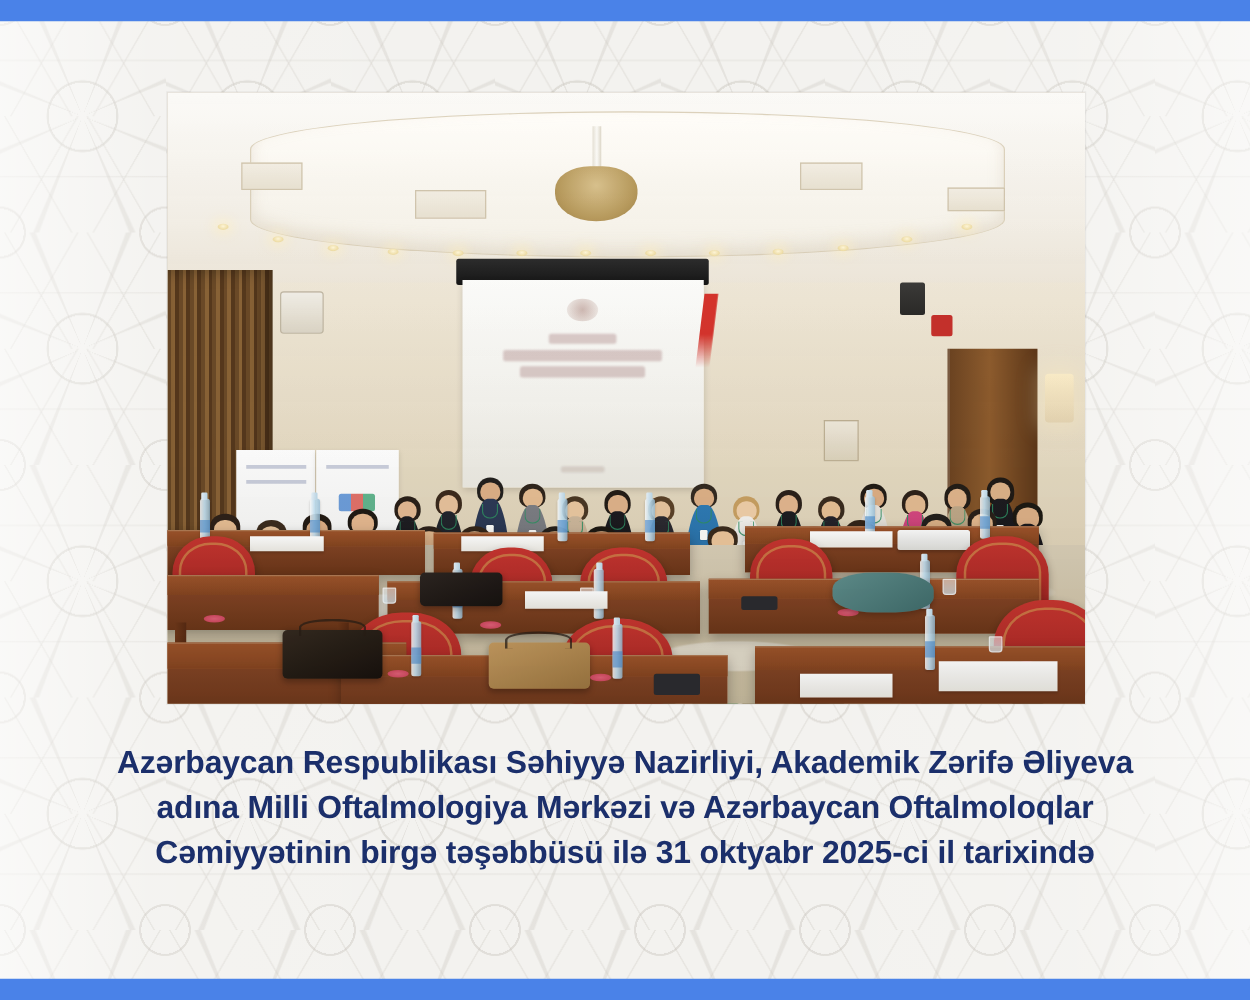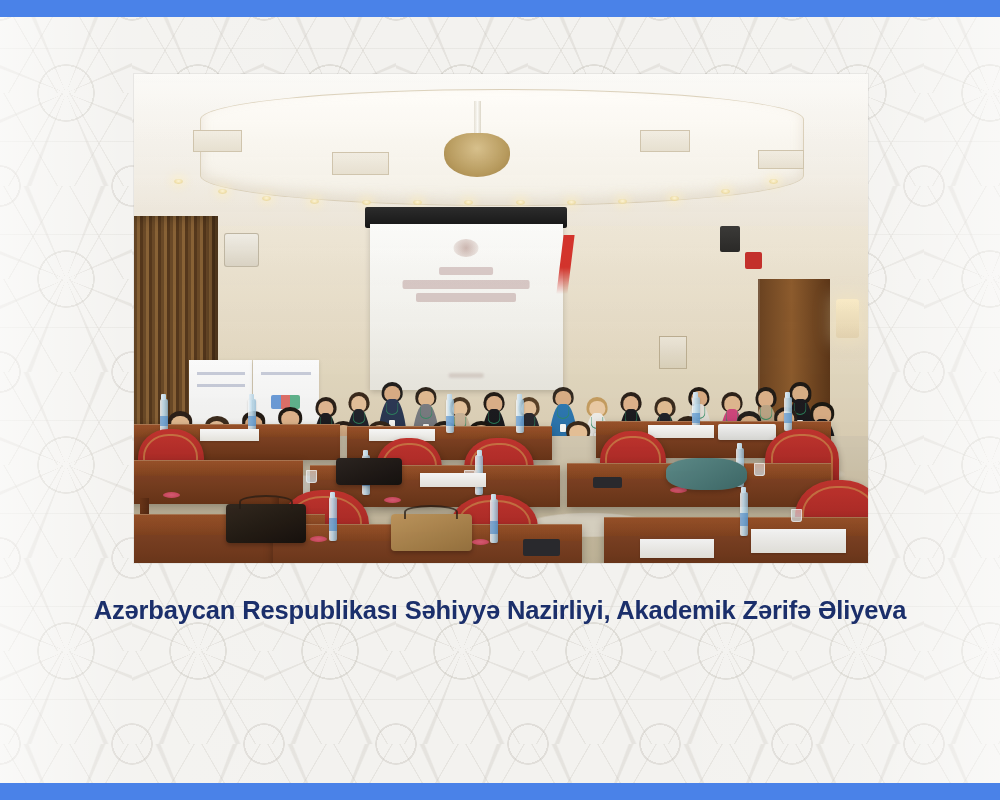--- a/index.html
+++ b/index.html
@@ -934,16 +934,18 @@
       <div class="phone" style="left:53.0%; top:95.0%; width:5%; height:3.5%;"></div>
       <div class="paper" style="left:84%; top:93%; width:13%; height:5%;"></div>
       <div class="paper" style="left:69%; top:95%; width:10%; height:4%;"></div>
 
       <div class="photo-grain"></div>
     </div>
   </div>
 
   <div class="caption">
     <span class="line">Azərbaycan Respublikası Səhiyyə Nazirliyi, Akademik Zərifə Əliyeva</span>
+    <span class="line">adına Milli Oftalmologiya Mərkəzi və Azərbaycan Oftalmoloqlar</span>
+    <span class="line">Cəmiyyətinin birgə təşəbbüsü ilə 31 oktyabr 2025-ci il tarixində</span>
   </div>
 
   <div class="rule rule--bottom"></div>
 </div>
 
 </body></html>

